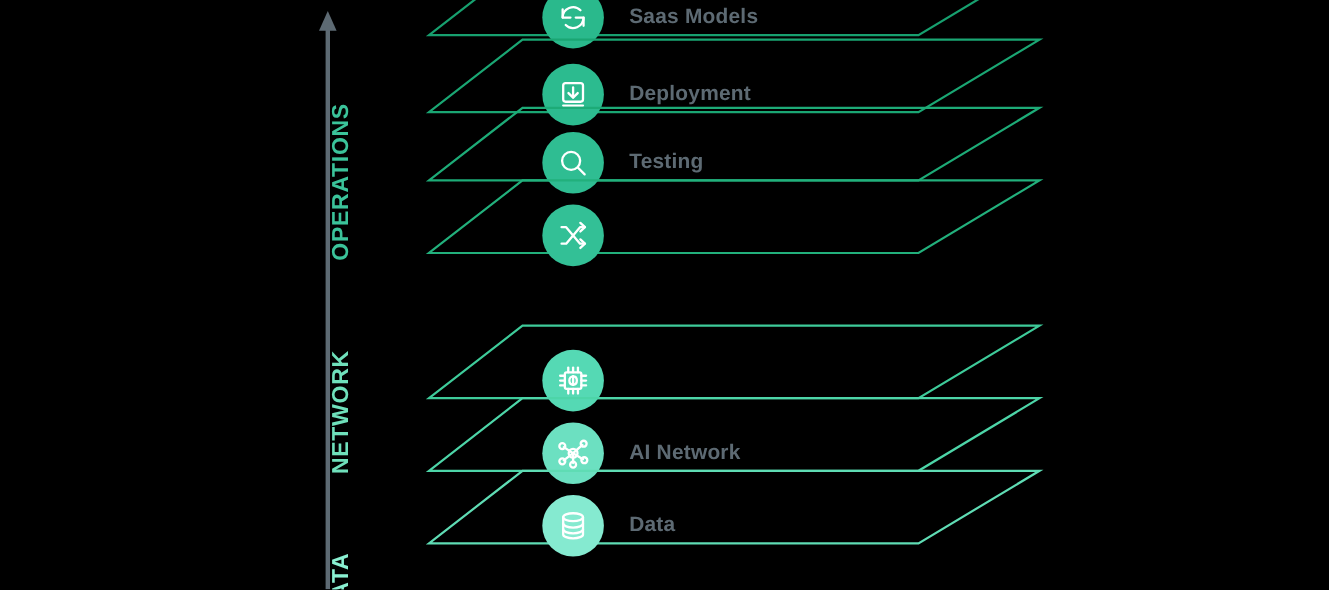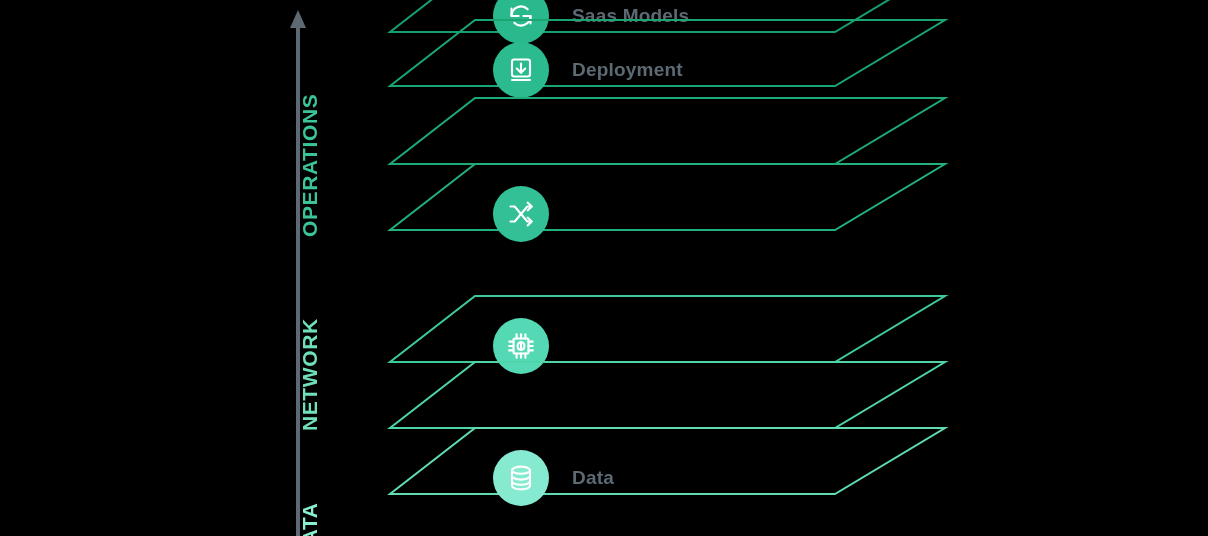--- a/index.html
+++ b/index.html
@@ -114,40 +114,49 @@
             <svg width="32" height="32" viewBox="0 0 32 32">
         <path d="M6.5 16a9.5 9.5 0 0 1 16.2-6.7" stroke="#ffffff" fill="none" stroke-width="2.1" stroke-linecap="round" stroke-linejoin="round"></path>
         <path d="M25.5 16a9.5 9.5 0 0 1-16.2 6.7" stroke="#ffffff" fill="none" stroke-width="2.1" stroke-linecap="round" stroke-linejoin="round"></path>
         <polyline points="6.5,8.6 6.5,16 13.6,16" stroke="#ffffff" fill="none" stroke-width="2.1" stroke-linecap="round" stroke-linejoin="round"></polyline>
         <polyline points="25.5,23.4 25.5,16 18.4,16" stroke="#ffffff" fill="none" stroke-width="2.1" stroke-linecap="round" stroke-linejoin="round"></polyline>
       </svg>
           </div>
           <div class="layer-title">Saas Models</div>
         </div>
       </div>
-      <div class="layer" style="top: 16px; z-index: 2; text-align: right;">
+      <div class="layer" style="top: 32px; z-index: 2; text-align: right;">
         <svg class="layer-shape" viewBox="0 0 1208 108">
           <path d="M 475 4 L 945 4 L 835 70 L 390 70 Z" fill="none" stroke="#1aa673" stroke-width="2"></path>
         </svg>
         <div class="layer-row">
           <div class="badge" style="background: rgb(44, 187, 143);">
             <svg width="32" height="32" viewBox="0 0 32 32">
         <rect x="7" y="5.5" width="18" height="17" rx="2.2" stroke="#ffffff" fill="none" stroke-width="2.1" stroke-linecap="round" stroke-linejoin="round"></rect>
         <line x1="16" y1="9.5" x2="16" y2="18.5" stroke="#ffffff" fill="none" stroke-width="2.1" stroke-linecap="round" stroke-linejoin="round"></line>
         <polyline points="11.8,14.6 16,18.8 20.2,14.6" stroke="#ffffff" fill="none" stroke-width="2.1" stroke-linecap="round" stroke-linejoin="round"></polyline>
         <line x1="7" y1="26" x2="25" y2="26" stroke="#ffffff" fill="none" stroke-width="2.1" stroke-linecap="round" stroke-linejoin="round"></line>
       </svg>
           </div>
           <div class="layer-title">Deployment</div>
         </div>
       </div>
       <div class="layer" style="top: 94px; z-index: 3;">
         <svg class="layer-shape" viewBox="0 0 1208 108">
           <path d="M 475 4 L 945 4 L 835 70 L 390 70 Z" fill="none" stroke="#1dab77" stroke-width="2"></path>
         </svg>
+        <div class="layer-row">
+          <div class="badge" style="background: rgb(47, 189, 146);">
+            <svg width="32" height="32" viewBox="0 0 32 32">
+        <circle cx="14.2" cy="14.2" r="8.2" stroke="#ffffff" fill="none" stroke-width="2.1" stroke-linecap="round" stroke-linejoin="round"></circle>
+        <line x1="20.3" y1="20.3" x2="26.5" y2="26.5" stroke="#ffffff" fill="none" stroke-width="2.1" stroke-linecap="round" stroke-linejoin="round"></line>
+      </svg>
+          </div>
+          <div class="layer-title">Testing</div>
+        </div>
       </div>
       <div class="layer" style="top: 160px; z-index: 4;">
         <svg class="layer-shape" viewBox="0 0 1208 108">
           <path d="M 475 4 L 945 4 L 835 70 L 390 70 Z" fill="none" stroke="#22b07c" stroke-width="2"></path>
         </svg>
         <div class="layer-row">
           <div class="badge" style="background: rgb(51, 192, 150);">
             <svg width="32" height="32" viewBox="0 0 32 32">
         <path d="M5.5 8.5h4.2l12.6 15h4.2" stroke="#ffffff" fill="none" stroke-width="2.1" stroke-linecap="round" stroke-linejoin="round"></path>
         <path d="M5.5 23.5h4.2l12.6-15h4.2" stroke="#ffffff" fill="none" stroke-width="2.1" stroke-linecap="round" stroke-linejoin="round"></path>
@@ -181,20 +190,38 @@
         <line x1="23.5" y1="16" x2="27.8" y2="16" stroke="#ffffff" fill="none" stroke-width="2.1" stroke-linecap="round" stroke-linejoin="round"></line>
         <line x1="23.5" y1="20.4" x2="27.8" y2="20.4" stroke="#ffffff" fill="none" stroke-width="2.1" stroke-linecap="round" stroke-linejoin="round"></line>
       </svg>
           </div>
         </div>
       </div>
       <div class="layer" style="top: 358px; z-index: 7;">
         <svg class="layer-shape" viewBox="0 0 1208 108">
           <path d="M 475 4 L 945 4 L 835 70 L 390 70 Z" fill="none" stroke="#4dd5a8" stroke-width="2"></path>
         </svg>
+        <div class="layer-row">
+          <div class="badge" style="background: rgb(108, 224, 193);">
+            <svg width="32" height="32" viewBox="0 0 32 32">
+        <line x1="16" y1="16" x2="7.5" y2="10.5" stroke="#ffffff" fill="none" stroke-width="2.1" stroke-linecap="round" stroke-linejoin="round"></line>
+        <line x1="16" y1="16" x2="24.5" y2="8.5" stroke="#ffffff" fill="none" stroke-width="2.1" stroke-linecap="round" stroke-linejoin="round"></line>
+        <line x1="16" y1="16" x2="7.5" y2="22.5" stroke="#ffffff" fill="none" stroke-width="2.1" stroke-linecap="round" stroke-linejoin="round"></line>
+        <line x1="16" y1="16" x2="16" y2="25" stroke="#ffffff" fill="none" stroke-width="2.1" stroke-linecap="round" stroke-linejoin="round"></line>
+        <line x1="16" y1="16" x2="25" y2="21.5" stroke="#ffffff" fill="none" stroke-width="2.1" stroke-linecap="round" stroke-linejoin="round"></line>
+        <circle cx="16" cy="16" r="4" stroke="#ffffff" fill="none" stroke-width="2.1" stroke-linecap="round" stroke-linejoin="round"></circle>
+        <circle cx="6.2" cy="9.6" r="2.7" stroke="#ffffff" fill="none" stroke-width="2.1" stroke-linecap="round" stroke-linejoin="round"></circle>
+        <circle cx="25.6" cy="7.4" r="2.7" stroke="#ffffff" fill="none" stroke-width="2.1" stroke-linecap="round" stroke-linejoin="round"></circle>
+        <circle cx="6.2" cy="23.4" r="2.7" stroke="#ffffff" fill="none" stroke-width="2.1" stroke-linecap="round" stroke-linejoin="round"></circle>
+        <circle cx="16" cy="26.4" r="2.7" stroke="#ffffff" fill="none" stroke-width="2.1" stroke-linecap="round" stroke-linejoin="round"></circle>
+        <circle cx="26.2" cy="22.4" r="2.7" stroke="#ffffff" fill="none" stroke-width="2.1" stroke-linecap="round" stroke-linejoin="round"></circle>
+      </svg>
+          </div>
+          <div class="layer-title">AI Network</div>
+        </div>
       </div>
       <div class="layer" style="top: 424px; z-index: 8;">
         <svg class="layer-shape" viewBox="0 0 1208 108">
           <path d="M 475 4 L 945 4 L 835 70 L 390 70 Z" fill="none" stroke="#5fdcb4" stroke-width="2"></path>
         </svg>
         <div class="layer-row">
           <div class="badge" style="background: rgb(133, 234, 208);">
             <svg width="32" height="32" viewBox="0 0 32 32">
         <ellipse cx="16" cy="8.2" rx="9" ry="3.6" stroke="#ffffff" fill="none" stroke-width="2.1" stroke-linecap="round" stroke-linejoin="round"></ellipse>
         <path d="M7 8.2v15.6c0 2 4 3.6 9 3.6s9-1.6 9-3.6V8.2" stroke="#ffffff" fill="none" stroke-width="2.1" stroke-linecap="round" stroke-linejoin="round"></path>

